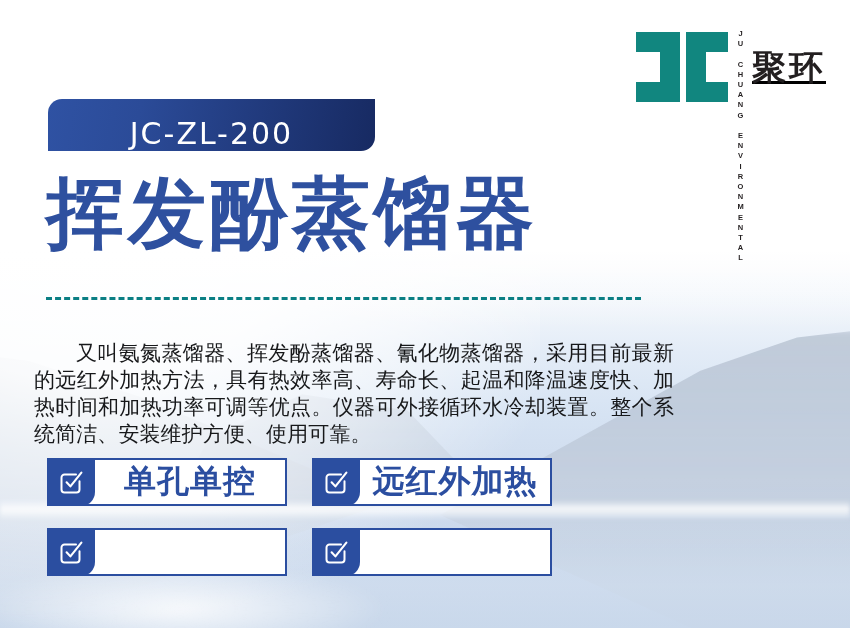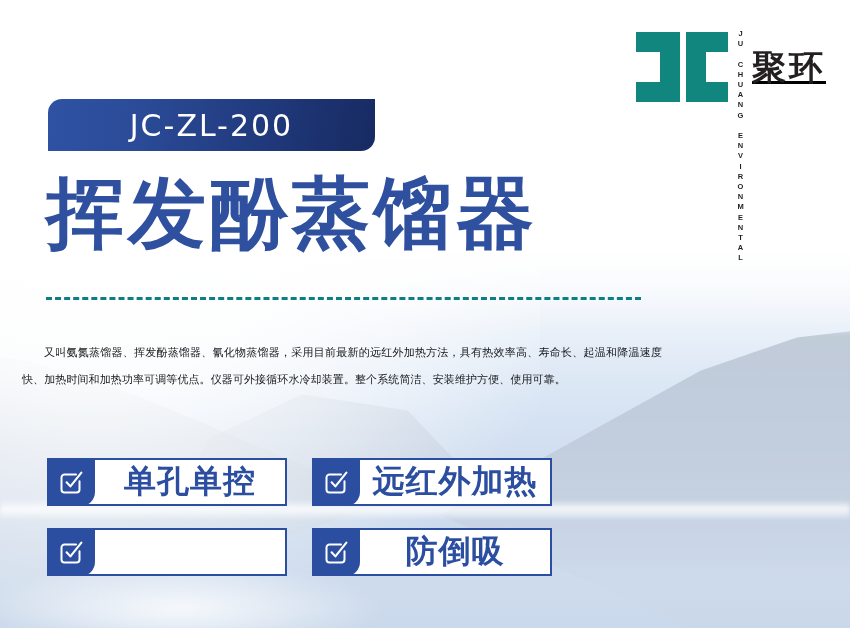--- a/index.html
+++ b/index.html
@@ -119,21 +119,21 @@
     font-size:34px; font-weight:700; color:#231f20; letter-spacing:3px;
     font-family:"DejaVu Sans","Liberation Sans",sans-serif;
   }
 
   
   #model-badge {
     position:absolute; left:48px; top:99px;
     width:327px; height:52px;
     background:linear-gradient(100deg,#2f52a3 0%, #2b4b98 28%, #223c80 60%, #172a62 100%);
     border-radius:14px 0 14px 0;
-    display:flex; align-items:center; justify-content:center;
+    display:flex; align-items:flex-end; justify-content:center;
   }
   #model-badge .txt {
     color:#ffffff; font-size:30px; font-weight:400; letter-spacing:2px;
     font-family:"DejaVu Sans","Liberation Sans",sans-serif;
   }
 
   
   #main-title {
     position:absolute; left:46px; top:174px;
     font-size:78px; font-weight:700; color:#2e509f;
@@ -143,24 +143,24 @@
   }
 
   
   #divider {
     position:absolute; left:46px; top:297px; width:595px; height:0;
     border-top:3px dashed #0b7f84;
   }
 
   
   #description {
-    position:absolute; left:22px; top:340px; width:640px;
-    font-size:11px; line-height:27px; color:#17181a;
+    position:absolute; left:34px; top:340px; width:640px;
+    font-size:21px; line-height:27px; color:#17181a;
     text-align:justify; text-indent:2em;
-    font-family:Liberation Mono, monospace;
+    font-family:Liberation Serif, serif;
     letter-spacing:0.1px;
   }
 
   
   #features {
     position:absolute; left:47px; top:458px;
     display:grid;
     grid-template-columns:240px 240px;
     grid-template-rows:48px 48px;
     column-gap:25px; row-gap:22px;
@@ -263,17 +263,16 @@
       </span>
     </div>
 
     <div class="chip">
       <span class="chk">
         <svg width="28" height="28" viewBox="0 0 28 28" aria-hidden="true">
           <path d="M22.5 13.2 V21.5 a3 3 0 0 1 -3 3 H7.5 a3 3 0 0 1 -3 -3 V9.5 a3 3 0 0 1 3 -3 H19" fill="none" stroke="#ffffff" stroke-width="2" stroke-linecap="round"></path>
           <path d="M9.6 14.3 L13.4 18.4 L24.4 4.6" fill="none" stroke="#ffffff" stroke-width="2.1" stroke-linecap="round" stroke-linejoin="round"></path>
         </svg>
       </span>
-      <span class="lbl">防倒吸</span>
     </div>
 
   </div>
 </div>
 
 </body></html>

